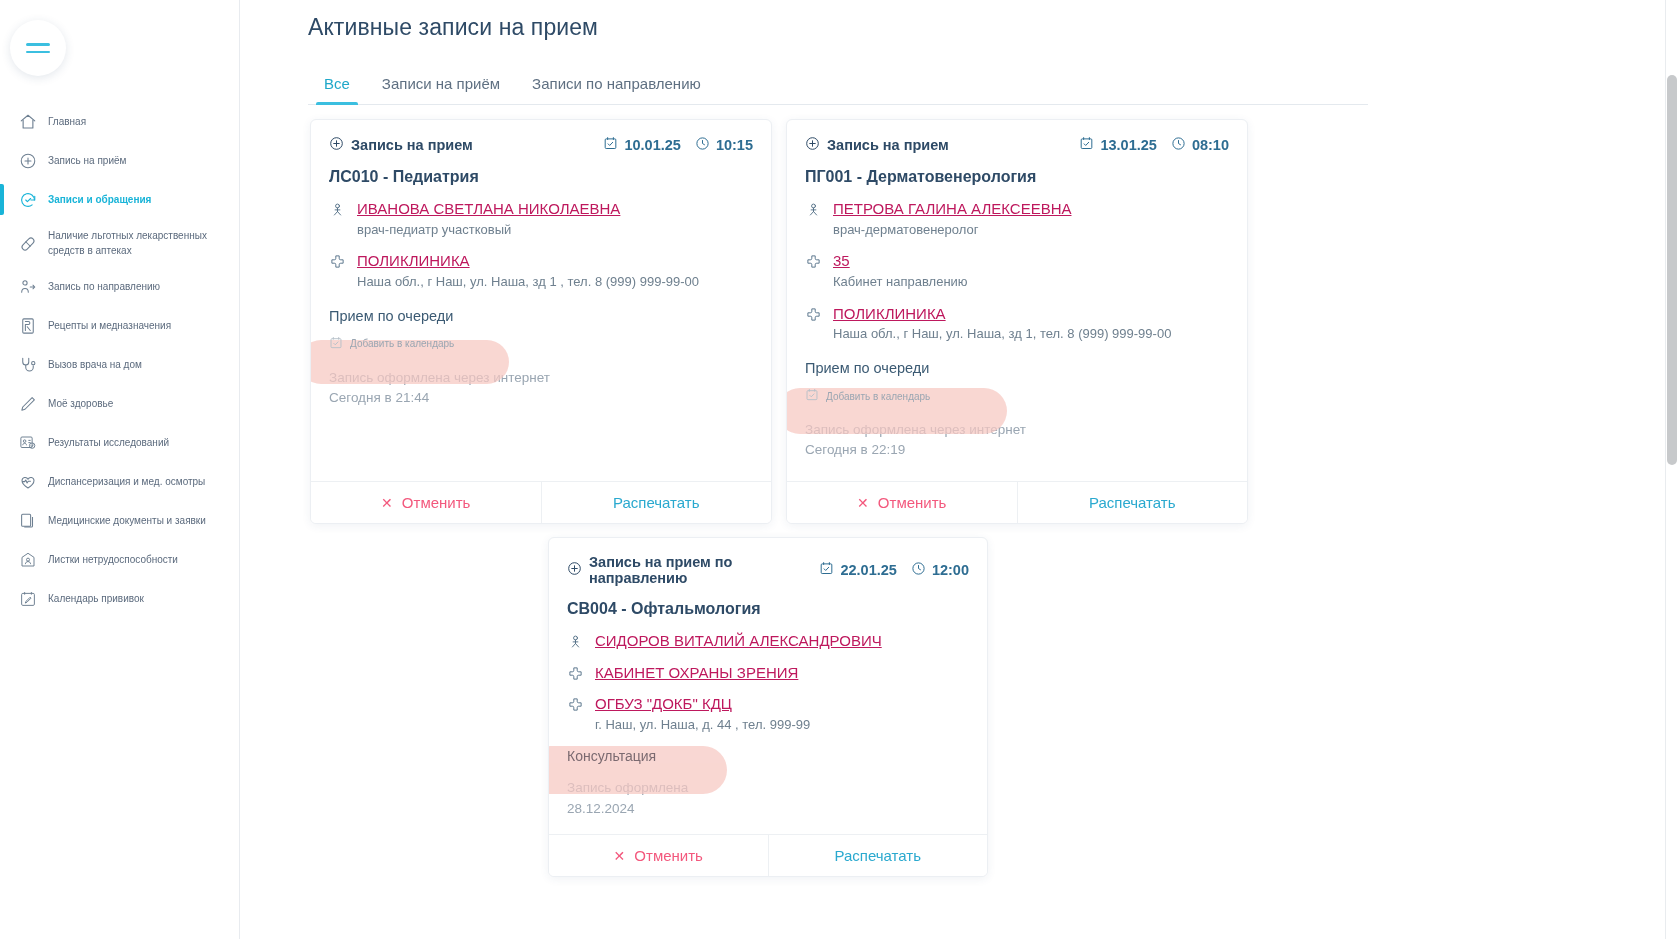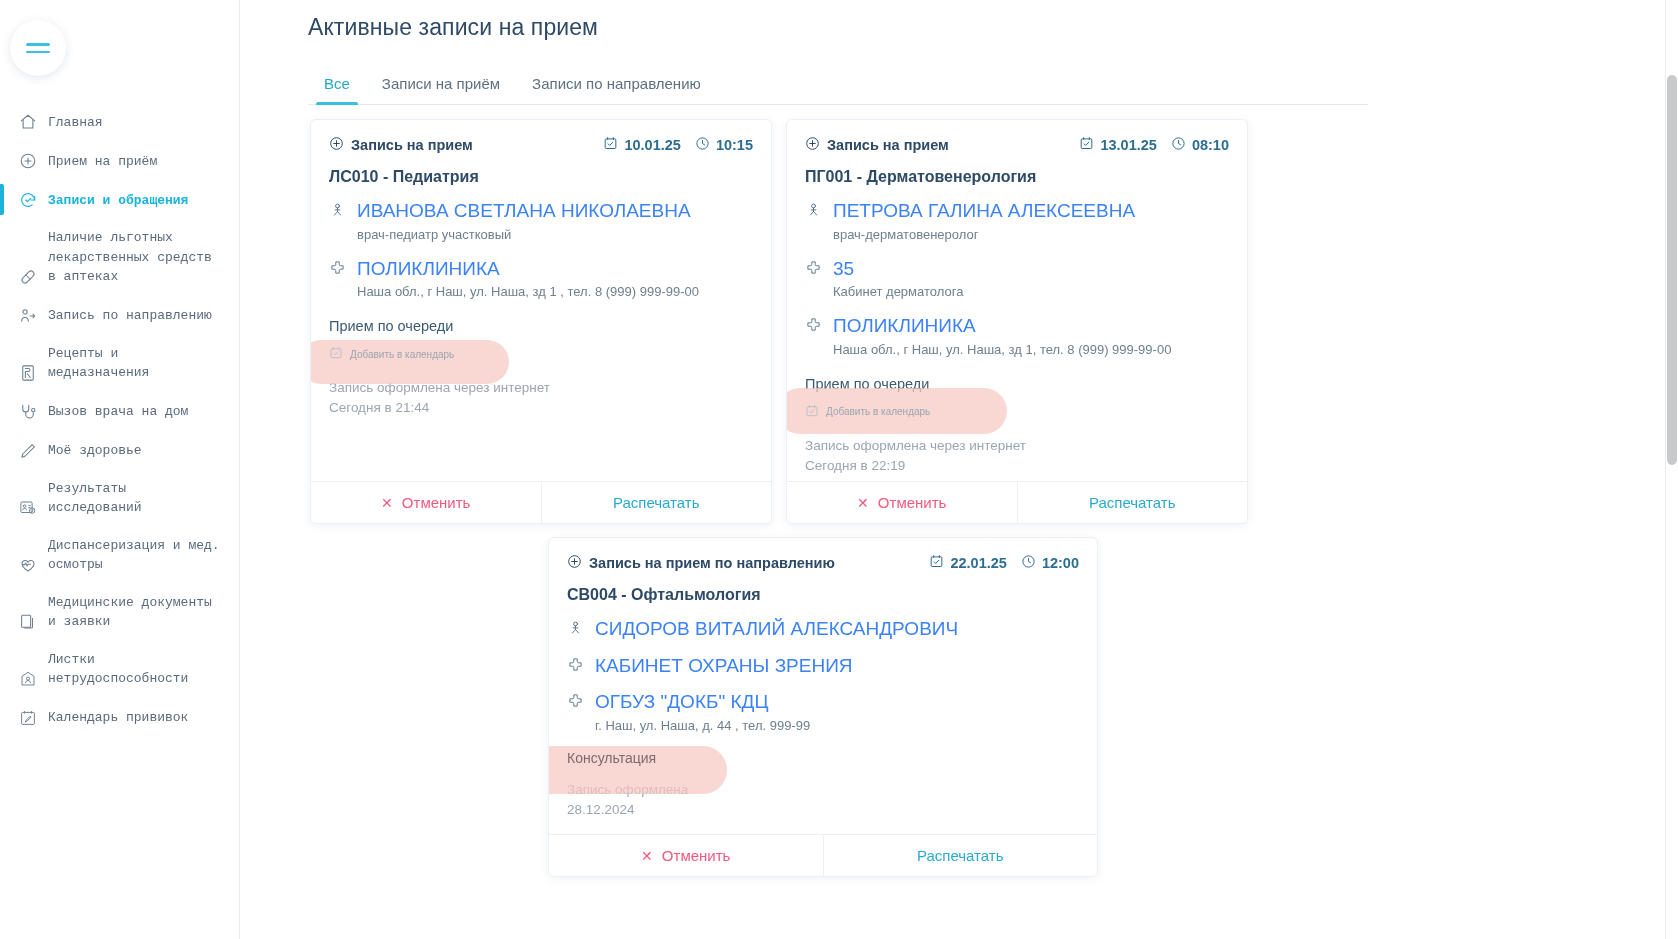--- a/index.html
+++ b/index.html
@@ -30,25 +30,25 @@
     display: flex; flex-direction: column; align-items: center; justify-content: center;
     gap: 5px; cursor: pointer;
   }
   .burger span {
     display: block; width: 24px; height: 2.2px; border-radius: 2px;
     background: #3bbfe0;
   }
   .burger span.mid { width: 24px; }
   .nav { position: absolute; top: 102px; left: 0; width: 240px; }
   .nav-item {
-    display: flex; align-items: flex-end; gap: 11px;
+    display: flex; align-items: center; gap: 11px;
     padding: 9px 14px 9px 18px;
-    font-size: 13px; line-height: 1.5;
+    font-size: 10px; line-height: 1.5;
     color: #5b6a7d;
-    cursor: pointer; position: relative; font-family: Liberation Mono, monospace;
+    cursor: pointer; position: relative;
   }
   .nav-item .ico {
     width: 19px; min-width: 19px; height: 20px;
     display: flex; align-items: center; justify-content: center;
     margin-top: 1px;
   }
   .nav-item .ico svg { display: block; }
   .nav-item .lbl { flex: 1; }
   .nav-item.active { color: #19b4d8; font-weight: 600; }
   .nav-item.active::before {
@@ -88,21 +88,21 @@
   .card {
     position: absolute;
     background: #ffffff;
     border: 1px solid #eceff3;
     border-radius: 6px;
     box-shadow: 0 2px 10px rgba(40,70,110,0.07);
     overflow: hidden;
   }
   .card-1 { left: 2px;   top: 0;   width: 462px; height: 405px; }
   .card-2 { left: 478px; top: 0;   width: 462px; height: 405px; }
-  .card-3 { left: 240px; top: 418px; width: 550px; height: 340px; }
+  .card-3 { left: 240px; top: 418px; width: 440px; height: 340px; }
 
   .card-body { padding: 16px 18px 10px 18px; position: relative; }
   .card-head {
     display: flex; align-items: center; justify-content: space-between;
     margin-bottom: 14px;
   }
   .card-type {
     display: flex; align-items: center; gap: 7px;
     font-size: 14.5px; font-weight: bold; color: #2e4a66;
   }
@@ -114,21 +114,21 @@
   .card-spec {
     font-size: 16px; font-weight: bold; color: #2e4a66;
     margin-bottom: 13px;
   }
   .row { display: flex; gap: 12px; margin-bottom: 12px; }
   .row .ico {
     width: 16px; min-width: 16px; height: 17px; margin-top: 2px;
     display: flex; align-items: center; justify-content: center;
   }
   .row .txt { flex: 1; }
-  .row .t1 { font-size: 19px; color: #3b82f6; line-height: 1.3; }
+  .row .t1 { font-size: 15px; color: #be185d; line-height: 1.3; text-decoration: underline; }
   .row .t2 { font-size: 13px; color: #6f808f; line-height: 1.45; margin-top: 2px; }
   .queue { font-size: 14.5px; color: #3b5a73; margin: 16px 0 12px 0; }
 
   .calendar-link {
     display: inline-flex; align-items: center; gap: 7px;
     font-size: 10px; color: #9aa6b2; cursor: pointer;
     position: relative; z-index: 2;
   }
   .footnote {
     font-size: 13.5px; color: #9aa6b2; line-height: 1.5; margin-top: 14px;
@@ -187,21 +187,21 @@
         <span class="lbl">Главная</span>
       </div>
 
       <div class="nav-item">
         <span class="ico">
           <svg width="18" height="18" viewBox="0 0 24 24" fill="none" stroke="#6d7f91" stroke-width="1.4">
               <circle cx="12" cy="12" r="9"></circle>
               <path d="M12 8v8M8 12h8" stroke-linecap="round"></path>
             </svg>
         </span>
-        <span class="lbl">Прием на приём</span>
+        <span class="lbl">Запись на приём</span>
       </div>
 
       <div class="nav-item active">
         <span class="ico">
           <svg width="18" height="18" viewBox="0 0 24 24" fill="none" stroke="#19b4d8" stroke-width="1.5" stroke-linecap="round" stroke-linejoin="round">
               <path d="M20.5 12a8.5 8.5 0 1 0-3 6.5"></path>
               <path d="M21 7v5h-5"></path>
               <path d="M9 12l2.2 2.2L15.5 10"></path>
             </svg>
         </span>
@@ -475,21 +475,21 @@
           </div>
 
           <div class="row">
             <span class="ico">
               <svg width="15" height="15" viewBox="0 0 24 24" fill="none" stroke="#4a6880" stroke-width="1.4" stroke-linejoin="round">
                   <path d="M9.3 3h5.4v3.9a2.4 2.4 0 0 0 2.4 2.4H21v5.4h-3.9a2.4 2.4 0 0 0-2.4 2.4V21H9.3v-3.9a2.4 2.4 0 0 0-2.4-2.4H3V9.3h3.9a2.4 2.4 0 0 0 2.4-2.4z"></path>
                 </svg>
             </span>
             <div class="txt">
               <div class="t1">35</div>
-              <div class="t2">Кабинет дерматолога</div>
+              <div class="t2">Кабинет направлению</div>
             </div>
           </div>
 
           <div class="row">
             <span class="ico">
               <svg width="15" height="15" viewBox="0 0 24 24" fill="none" stroke="#4a6880" stroke-width="1.4" stroke-linejoin="round">
                   <path d="M9.3 3h5.4v3.9a2.4 2.4 0 0 0 2.4 2.4H21v5.4h-3.9a2.4 2.4 0 0 0-2.4 2.4V21H9.3v-3.9a2.4 2.4 0 0 0-2.4-2.4H3V9.3h3.9a2.4 2.4 0 0 0 2.4-2.4z"></path>
                 </svg>
             </span>
             <div class="txt">

